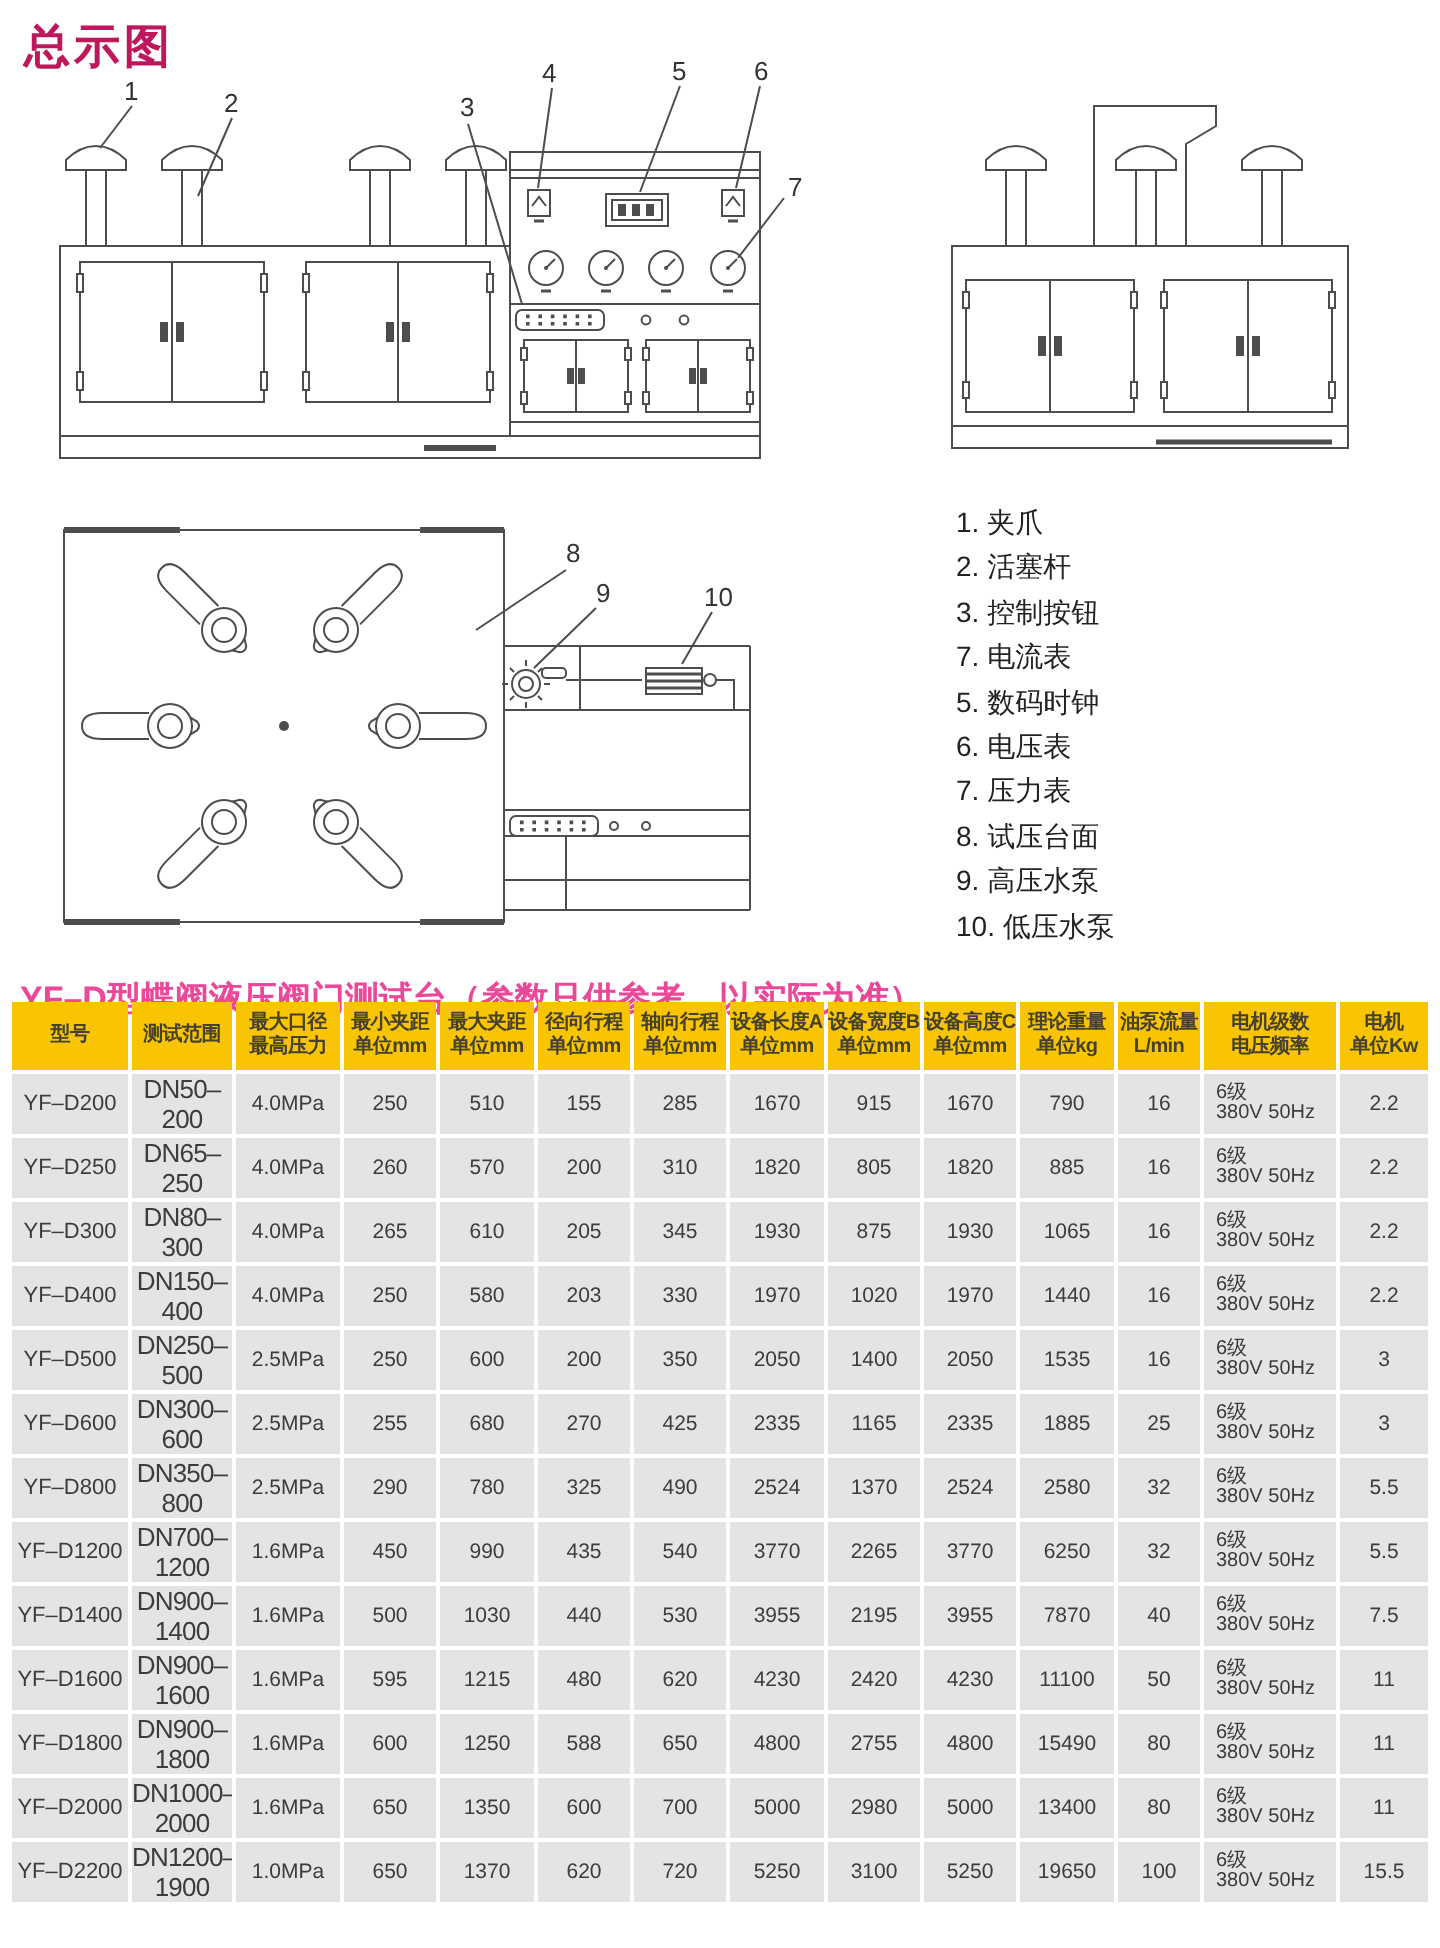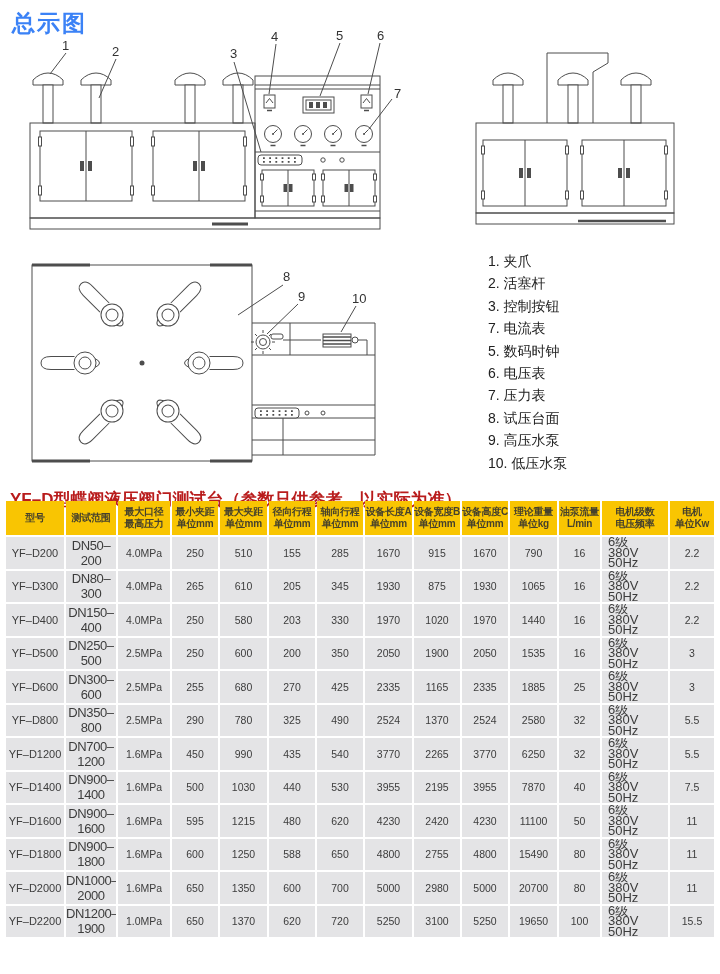--- a/index.html
+++ b/index.html
@@ -6,53 +6,53 @@
   * { box-sizing:border-box; }
   html,body { margin:0; padding:0; }
   body {
     width:720px; height:974px; position:relative; overflow:hidden;
     background:#ffffff;
     font-family:"Liberation Sans","DejaVu Sans",sans-serif;
     color:#2e2e2e;
   }
   #main-title {
     position:absolute; left:12px; top:8px;
-    font-size:23px; font-weight:bold; color:#3b82f6; letter-spacing:2px;
+    font-size:23px; font-weight:bold; color:#be185d; letter-spacing:2px;
   }
   svg.drawing { position:absolute; }
   svg.drawing .lines { stroke:#4d4d4d; stroke-width:1; fill:none; }
   svg.drawing text { font-family:"Liberation Sans","DejaVu Sans",sans-serif; font-size:13px; fill:#333; stroke:none; }
   #legend {
     position:absolute; left:478px; top:254px;
     list-style:none; margin:0; padding:0;
     font-size:14px; color:#222;
   }
-  #legend li { line-height:14px; margin-bottom:8.4px; white-space:nowrap;margin-left:10px; }
+  #legend li { line-height:14px; margin-bottom:8.4px; white-space:nowrap; }
   #table-title {
     position:absolute; left:10px; top:488px;
-    font-size:17px; font-weight:bold; color:#b91c1c; white-space:nowrap;
+    font-size:17px; font-weight:bold; color:#ec4899; white-space:nowrap;
   }
   #spec-table {
     position:absolute; left:4px; top:499px; width:712px;
     border-collapse:separate; border-spacing:2px; table-layout:fixed;
   }
   #spec-table th {
     background:var(--yellow); color:#46412c; font-weight:bold;
     font-size:10px; line-height:12px; letter-spacing:-0.3px;
     text-align:center; vertical-align:middle; white-space:pre-line;
     padding:4px 0; height:34px;
   }
   #spec-table td {
     background:var(--cellbg); color:#3c3c3c;
     font-size:10.5px; text-align:center; vertical-align:middle;
     white-space:pre-line; padding:0; height:25px; overflow:hidden;
   }
   #spec-table td.c0 { font-size:11px; }
   #spec-table td.c1 { font-size:13px; letter-spacing:-0.4px; }
-  #spec-table td.c12 { text-align:left; padding-left:6px; font-size:13px; line-height:10.5px; }
+  #spec-table td.c12 { text-align:left; padding-left:6px; font-size:10px; line-height:10.5px; }
 </style>
 </head>
 <body>
 
 <div id="main-title">总示图</div>
 
 <svg class="drawing" style="left:12px; top:28px;" width="450" height="210" viewBox="0 0 450 210">
   <defs>
     <g id="post">
       <path d="M-15,12 L-15,7 Q-8,0 0,0 Q8,0 15,7 L15,12 Z" fill="#fff"></path>
@@ -304,20 +304,37 @@
         <td class="c7">1670</td>
         <td class="c8">915</td>
         <td class="c9">1670</td>
         <td class="c10">790</td>
         <td class="c11">16</td>
         <td class="c12">6级
 380V 50Hz</td>
         <td class="c13">2.2</td>
       </tr>
       <tr>
+        <td class="c0">YF–D250</td>
+        <td class="c1">DN65–250</td>
+        <td class="c2">4.0MPa</td>
+        <td class="c3">260</td>
+        <td class="c4">570</td>
+        <td class="c5">200</td>
+        <td class="c6">310</td>
+        <td class="c7">1820</td>
+        <td class="c8">805</td>
+        <td class="c9">1820</td>
+        <td class="c10">885</td>
+        <td class="c11">16</td>
+        <td class="c12">6级
+380V 50Hz</td>
+        <td class="c13">2.2</td>
+      </tr>
+      <tr>
         <td class="c0">YF–D300</td>
         <td class="c1">DN80–300</td>
         <td class="c2">4.0MPa</td>
         <td class="c3">265</td>
         <td class="c4">610</td>
         <td class="c5">205</td>
         <td class="c6">345</td>
         <td class="c7">1930</td>
         <td class="c8">875</td>
         <td class="c9">1930</td>
@@ -346,21 +363,21 @@
       </tr>
       <tr>
         <td class="c0">YF–D500</td>
         <td class="c1">DN250–500</td>
         <td class="c2">2.5MPa</td>
         <td class="c3">250</td>
         <td class="c4">600</td>
         <td class="c5">200</td>
         <td class="c6">350</td>
         <td class="c7">2050</td>
-        <td class="c8">1900</td>
+        <td class="c8">1400</td>
         <td class="c9">2050</td>
         <td class="c10">1535</td>
         <td class="c11">16</td>
         <td class="c12">6级
 380V 50Hz</td>
         <td class="c13">3</td>
       </tr>
       <tr>
         <td class="c0">YF–D600</td>
         <td class="c1">DN300–600</td>
@@ -467,21 +484,21 @@
         <td class="c0">YF–D2000</td>
         <td class="c1">DN1000–2000</td>
         <td class="c2">1.6MPa</td>
         <td class="c3">650</td>
         <td class="c4">1350</td>
         <td class="c5">600</td>
         <td class="c6">700</td>
         <td class="c7">5000</td>
         <td class="c8">2980</td>
         <td class="c9">5000</td>
-        <td class="c10">20700</td>
+        <td class="c10">13400</td>
         <td class="c11">80</td>
         <td class="c12">6级
 380V 50Hz</td>
         <td class="c13">11</td>
       </tr>
       <tr>
         <td class="c0">YF–D2200</td>
         <td class="c1">DN1200–1900</td>
         <td class="c2">1.0MPa</td>
         <td class="c3">650</td>

